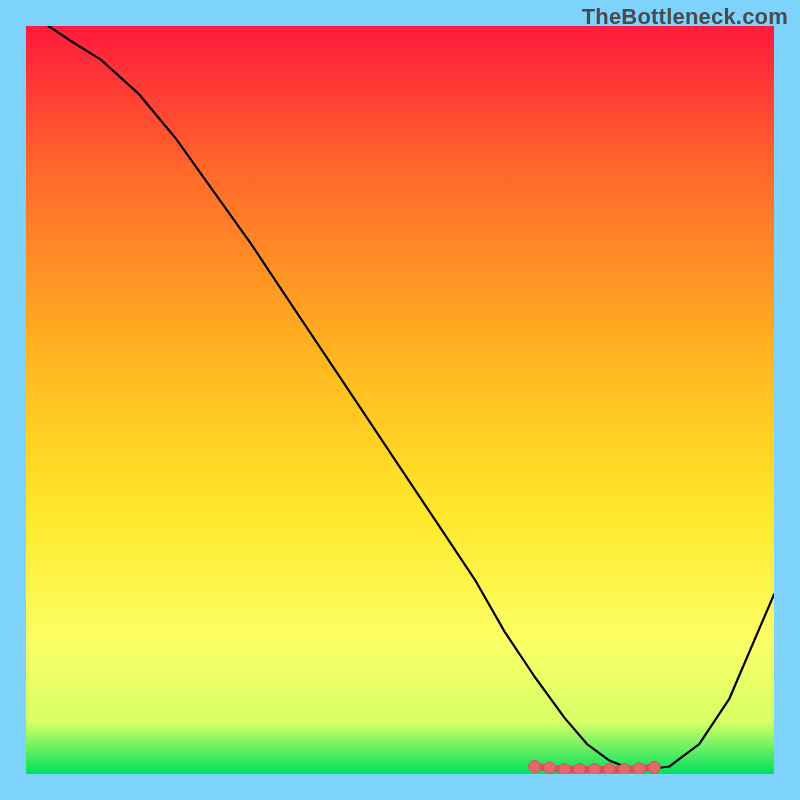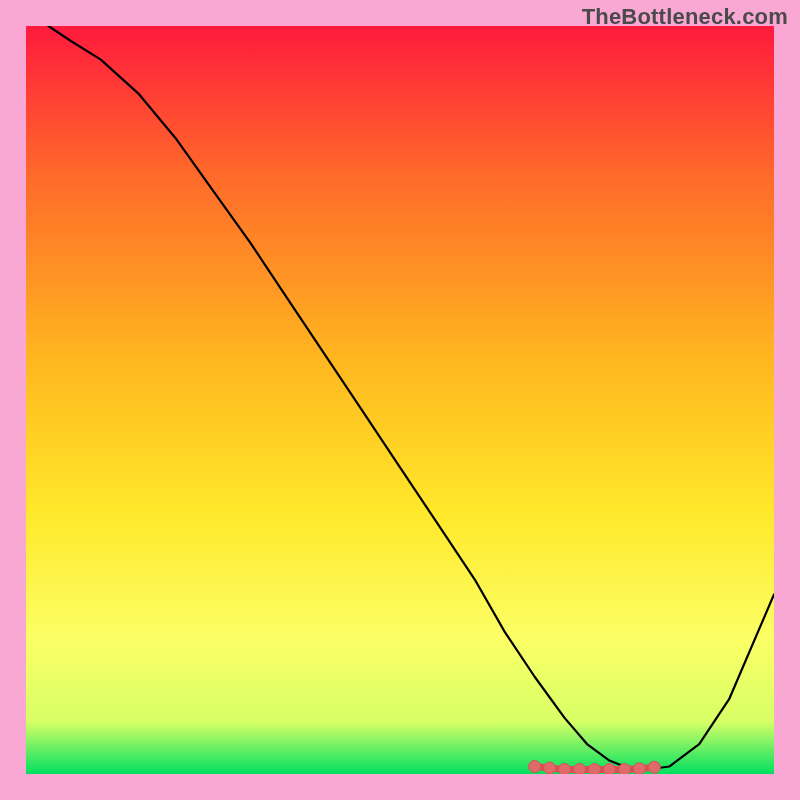--- a/index.html
+++ b/index.html
@@ -8,21 +8,21 @@
     width: 800px;
     height: 800px;
     background: #000;
     font-family: Arial, Helvetica, sans-serif;
     overflow: hidden;
   }
   .frame {
     position: relative;
     width: 800px;
     height: 800px;
-    background: #f9a8d4;
+    background: #7dd3fc;
   }
   .watermark {
     position: absolute;
     top: 4px;
     right: 12px;
     color: #4a4a4a;
     font-size: 22px;
     font-weight: bold;
     letter-spacing: 0.2px;
     z-index: 5;

